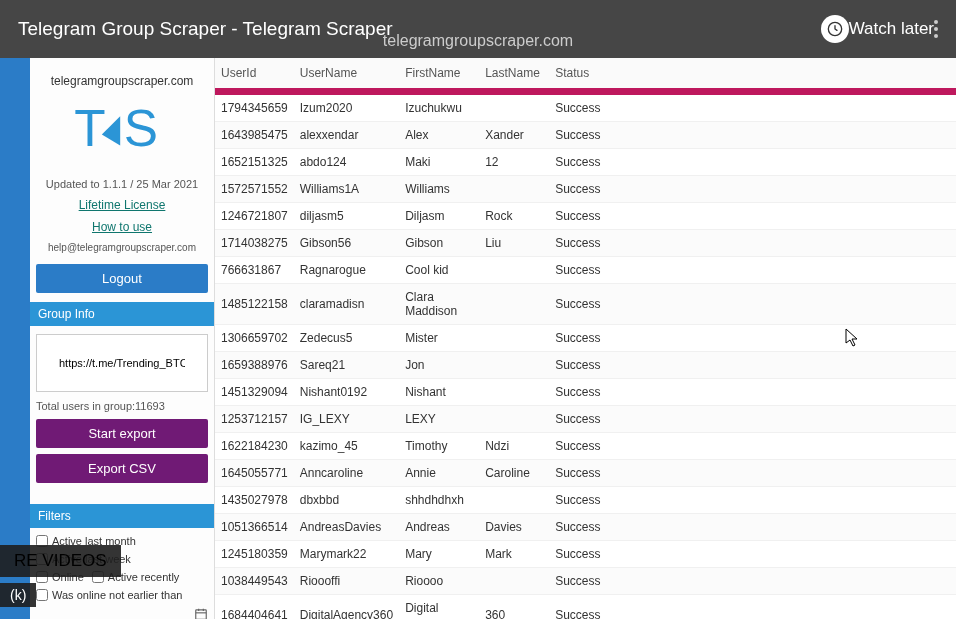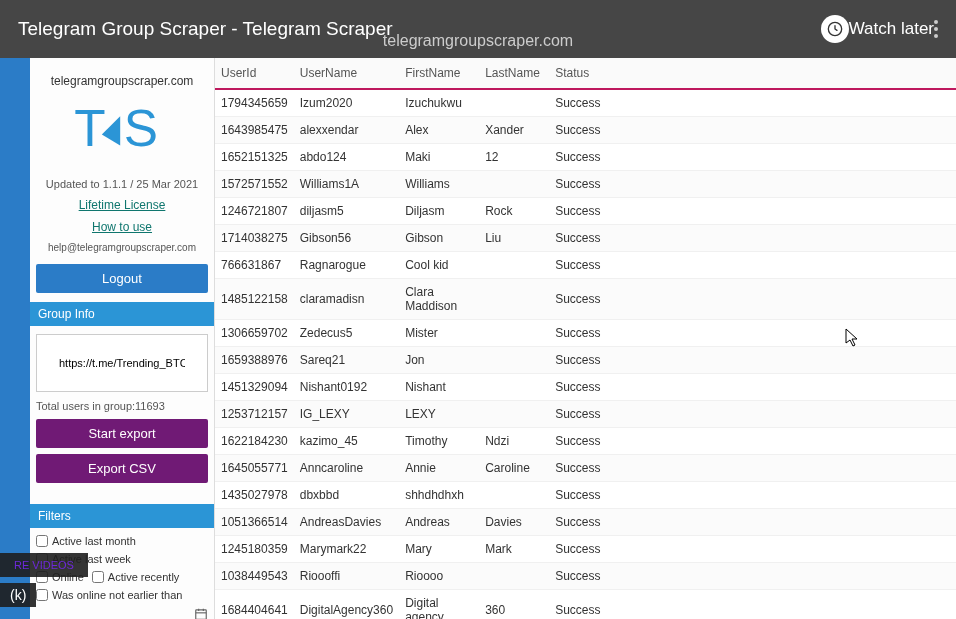--- a/index.html
+++ b/index.html
@@ -34,28 +34,28 @@
 
 .filters { margin-top: 12px; }
 .filter-row { display: flex; align-items: center; gap: 4px; padding: 3px 0; font-size: 11px; color: #333; }
 .filter-row input[type=checkbox] { width: 12px; height: 12px; }
 .cal-icon { margin-left: auto; }
 
 .exporting { color: #2a8a2a; font-size: 14px; padding: 8px 4px; }
 
 .main { flex: 1; background: #fff; overflow: hidden; position: relative; }
 table { width: 100%; border-collapse: collapse; font-size: 12px; }
-th { text-align: left; padding: 8px 6px; color: #555; font-weight: 400; border-bottom: 2px solid #be185d; background: #fafafa; }
+th { text-align: left; padding: 8px 6px; color: #555; font-weight: 400; border-bottom: 7px solid #be185d; background: #fafafa; }
 th:nth-child(1){width:72px}th:nth-child(2){width:90px}th:nth-child(3){width:80px}th:nth-child(4){width:70px}th:nth-child(5){width:60px}
 td { padding: 6px 6px; color: #333; border-bottom: 1px solid #f0f0f0; height: 27px; }
 tbody tr:nth-child(even) { background: #fbfbfb; }
 
 .cursor { position: absolute; right: 95px; top: 328px; pointer-events: none; }
 
-.re-videos { position: absolute; bottom: 42px; left: 0; background: rgba(30,30,30,0.9); color: #6d28d9; padding: 6px 14px; font-size: 11px; z-index: 20; }
+.re-videos { position: absolute; bottom: 42px; left: 0; background: rgba(30,30,30,0.9); color: #000000; padding: 6px 14px; font-size: 17px; z-index: 20; }
 .k-box { position: absolute; bottom: 12px; left: 0; background: rgba(30,30,30,0.9); color: #fff; padding: 4px 10px; font-size: 14px; z-index: 20; }
 </style>
 </head>
 <body>
 
 <div class="yt-header">
   <div class="yt-title">Telegram Group Scraper - Telegram Scraper</div>
   <div class="yt-subtitle">telegramgroupscraper.com</div>
   <div class="yt-right">
     <div class="watch-later-icon">

